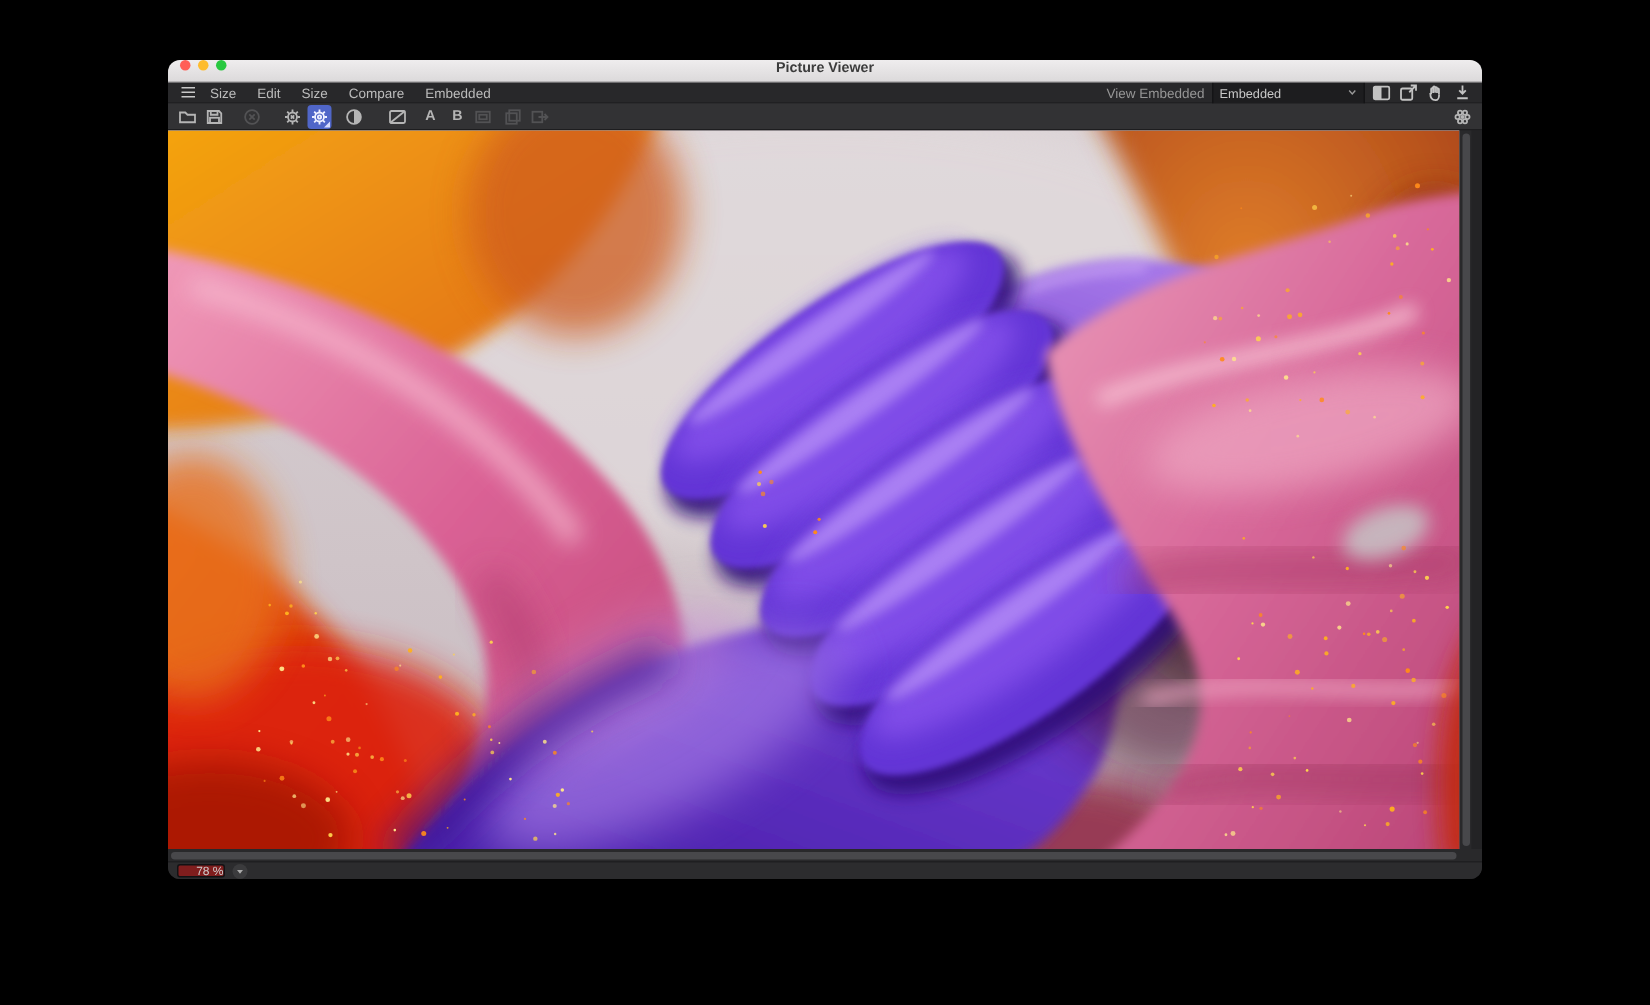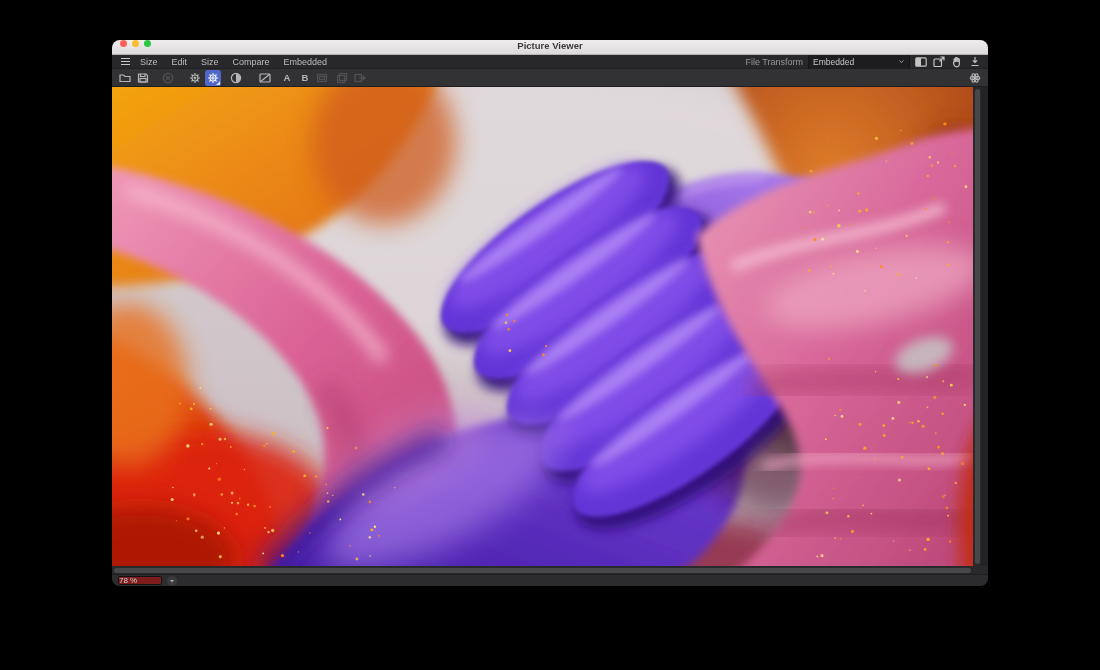--- a/index.html
+++ b/index.html
@@ -55,23 +55,23 @@
   .vscroll .thumb { position:absolute; left:1.5px; top:2px; width:5px; bottom:2px;
     background:#48484b; border-radius:3px; }
   .frame-right { flex:1; background:#232325; }
   .hscroll-row { height:8px; background:#29292b; flex:0 0 auto; position:relative; }
   .hscroll { position:absolute; left:0; top:0; width:861px; height:8px; }
   .hscroll .thumb { position:absolute; top:1.5px; left:2px; right:2px; height:5px;
     background:#48484b; border-radius:3px; }
   
   .statusbar { height:12px; background:#2c2c2e; border-top:1px solid #1f1f21;
     display:flex; align-items:center; flex:0 0 auto; font-size:8.5px; color:#adadad; }
-  .zoombox { width:44px; height:9px; margin-left:6px; background:#7f1d1d;
+  .zoombox { width:32px; height:9px; margin-left:6px; background:#7f1d1d;
     border:1px solid #121214; border-radius:2px; color:#cfcfcf;
-    text-align:left; font-size:8px; line-height:8px; }
+    text-align:right; font-size:8px; line-height:8px; }
   .zoom-drop { width:10px; height:10px; border-radius:50%; background:#3b3b3d;
     margin-left:5px; display:flex; align-items:center; justify-content:center;
     cursor:pointer; }
   .zoom-drop svg { width:6px; height:6px; color:#aaa; }
   .status-info { margin-left:14px; white-space:nowrap; }
 </style>
 </head>
 <body>
 
 <div class="window">
@@ -86,21 +86,21 @@
   </div>
 
   <div class="menubar">
     <span class="hamburger">
         <i></i>
         <i></i>
         <i></i>
       </span>
     <span id="menu-items"><span class="menu-item">Size</span><span class="menu-item">Edit</span><span class="menu-item">Size</span><span class="menu-item">Compare</span><span class="menu-item">Embedded</span></span>
     <span class="spacer"></span>
-    <span class="vt-label">File Transform</span>
+    <span class="vt-label">View Embedded</span>
     <span class="vt-select">
       <span class="val">Embedded</span>
       <svg viewBox="0 0 12 12">
           <path d="M2.5,4 L6,8 L9.5,4" fill="none" stroke="#999" stroke-width="1.6"></path>
         </svg>
     </span>
     <span class="mb-icons" id="mb-icons">
         <span class="mbtn">
           <svg viewBox="0 0 12 12" fill="none" stroke="currentColor" stroke-width="1.2">
             <rect x="0.8" y="1.8" width="10.4" height="8.4" rx="1"></rect>

